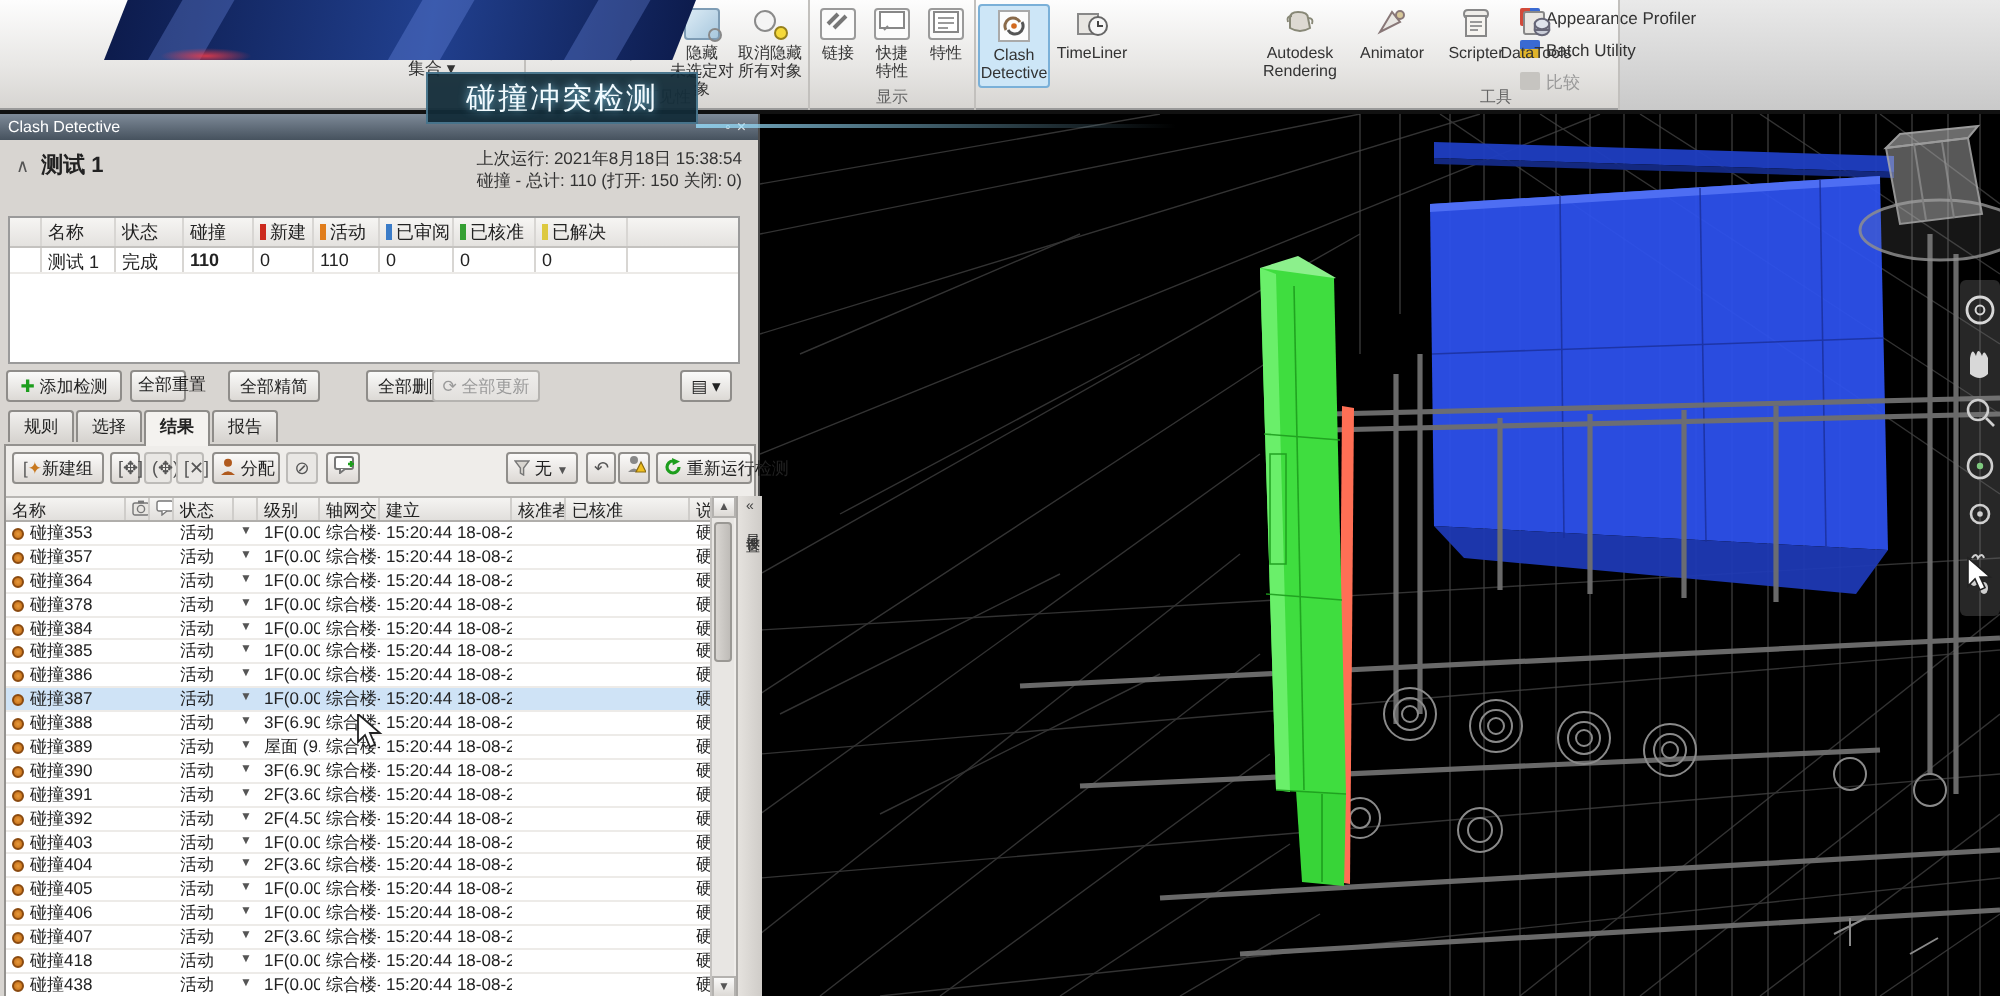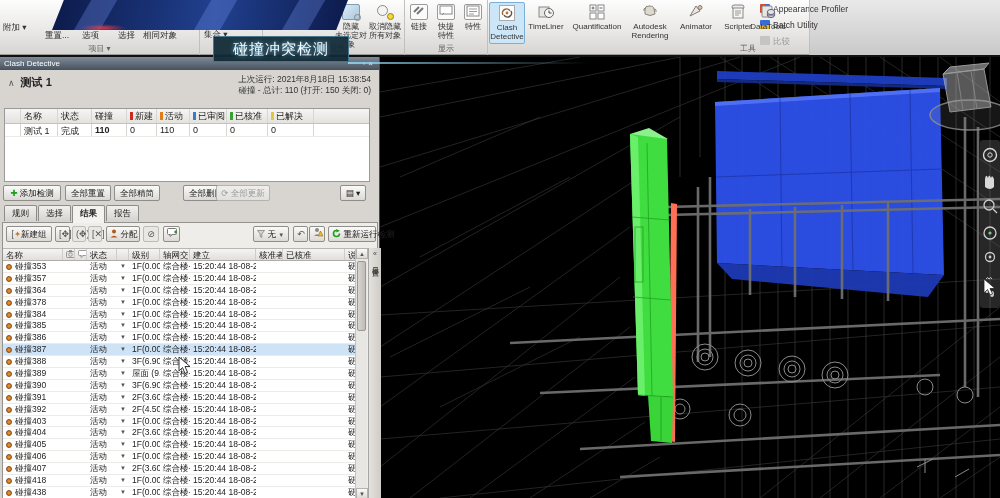--- a/index.html
+++ b/index.html
@@ -102,28 +102,20 @@
   .viewport{position:absolute;left:380px;top:57px;width:620px;height:441px;background:#000;}
 </style>
 </head>
 <body>
 
 <div class="screen">
 
   <div class="ribbon">
     <div class="ribbon-right-blank"></div>
 
-    <div class="rgroup" style="left:0;width:200px;">
-      <div class="smalltxt" style="left:3px;top:22px;"><span>附加</span> ▾</div>
-      <div class="smalltxt" style="left:45px;top:30px;">重置...</div>
-      <div class="smalltxt" style="left:82px;top:30px;">选项</div>
-      <div class="smalltxt" style="left:118px;top:30px;">选择</div>
-      <div class="smalltxt" style="left:143px;top:30px;">相同对象</div>
-      <div class="grp-label"><span>项目</span> ▾</div>
-    </div>
 
     <div class="rgroup" style="left:200px;width:63px;">
       <div class="smalltxt" style="left:4px;top:4px;"><span class="sic" style="background:#c8a23a;"></span><span>查找项目</span></div>
       <div class="smalltxt" style="left:4px;top:29px;"><span class="sic" style="background:#7aa84e;border-radius:50%;"></span><span>集合</span> ▾</div>
       <div class="smalltxt" style="left:50px;top:16px;color:#a07818;">⌕</div>
     </div>
 
     <div class="rgroup" style="left:263px;width:142px;">
       <div class="bigbtn" style="left:2px;">
         <div class="ic ic-cube">
@@ -201,32 +193,20 @@
       </div>
       <div class="bigbtn" style="left:37px;width:42px;">
         <div class="ic">
             <svg width="16" height="16" viewBox="0 0 16 16">
               <rect x="1" y="3" width="10" height="10" fill="#e8e6e2" stroke="#888"></rect>
               <circle cx="11" cy="9" r="4.5" fill="#f6f6f6" stroke="#666"></circle>
               <path d="M11 6.5 V9 H13.5" stroke="#444" fill="none"></path>
             </svg>
           </div>
         <div class="blabel">TimeLiner</div>
-      </div>
-      <div class="bigbtn wide" style="left:80px;">
-        <div class="ic">
-            <svg width="16" height="16" viewBox="0 0 16 16">
-              <rect x="1" y="1" width="6" height="6" fill="#fff" stroke="#888"></rect>
-              <rect x="9" y="1" width="6" height="6" fill="#fff" stroke="#888"></rect>
-              <rect x="1" y="9" width="6" height="6" fill="#fff" stroke="#888"></rect>
-              <rect x="9" y="9" width="6" height="6" fill="#fff" stroke="#888"></rect>
-              <path d="M2.5 4 h3 M4 2.5 v3 M10.5 4 h3" stroke="#666"></path>
-            </svg>
-          </div>
-        <div class="blabel">Quantification</div>
       </div>
       <div class="bigbtn wide" style="left:139px;width:46px;">
         <div class="ic">
             <svg width="18" height="14" viewBox="0 0 18 14">
               <path d="M4 5 Q4 2 8 2 Q13 2 13 5 L14 10 Q9 13 4 10 Z" fill="#ddd9d2" stroke="#887" stroke-width="1"></path>
               <path d="M13 5 Q16 5 15 8" stroke="#887" fill="none"></path>
               <path d="M5 4 Q2 4 3 7" stroke="#887" fill="none"></path>
             </svg>
           </div>
         <div class="blabel">Autodesk
@@ -468,21 +448,21 @@
         <div class="tc c4">0</div>
         <div class="tc c5">110</div>
         <div class="tc c6">0</div>
         <div class="tc c7">0</div>
         <div class="tc c8">0</div>
         <div class="tc c9"></div>
       </div>
     </div>
 
     <div class="abtn" style="left:3px;width:58px;"><span class="plus">✚</span> <span>添加检测</span></div>
-    <div class="abtn" style="left:65px;width:46px;">全部重置</div>
+    <div class="abtn" style="left:65px;width:28px;font-family:Liberation Mono, monospace;">全部重置</div>
     <div class="abtn" style="left:114px;width:46px;">全部精简</div>
     <div class="abtn" style="left:163px;width:46px;margin-left:20px;">全部删除</div>
     <div class="abtn disabled" style="left:216px;width:54px;">⟳ <span>全部更新</span></div>
     <div class="abtn" style="left:340px;width:26px;">▤ ▾</div>
 
     <div class="tabs">
       <span class="tab">规则</span><span class="tab">选择</span><span class="tab active">结果</span><span class="tab">报告</span>
     </div>
 
     <div class="content rtool">

